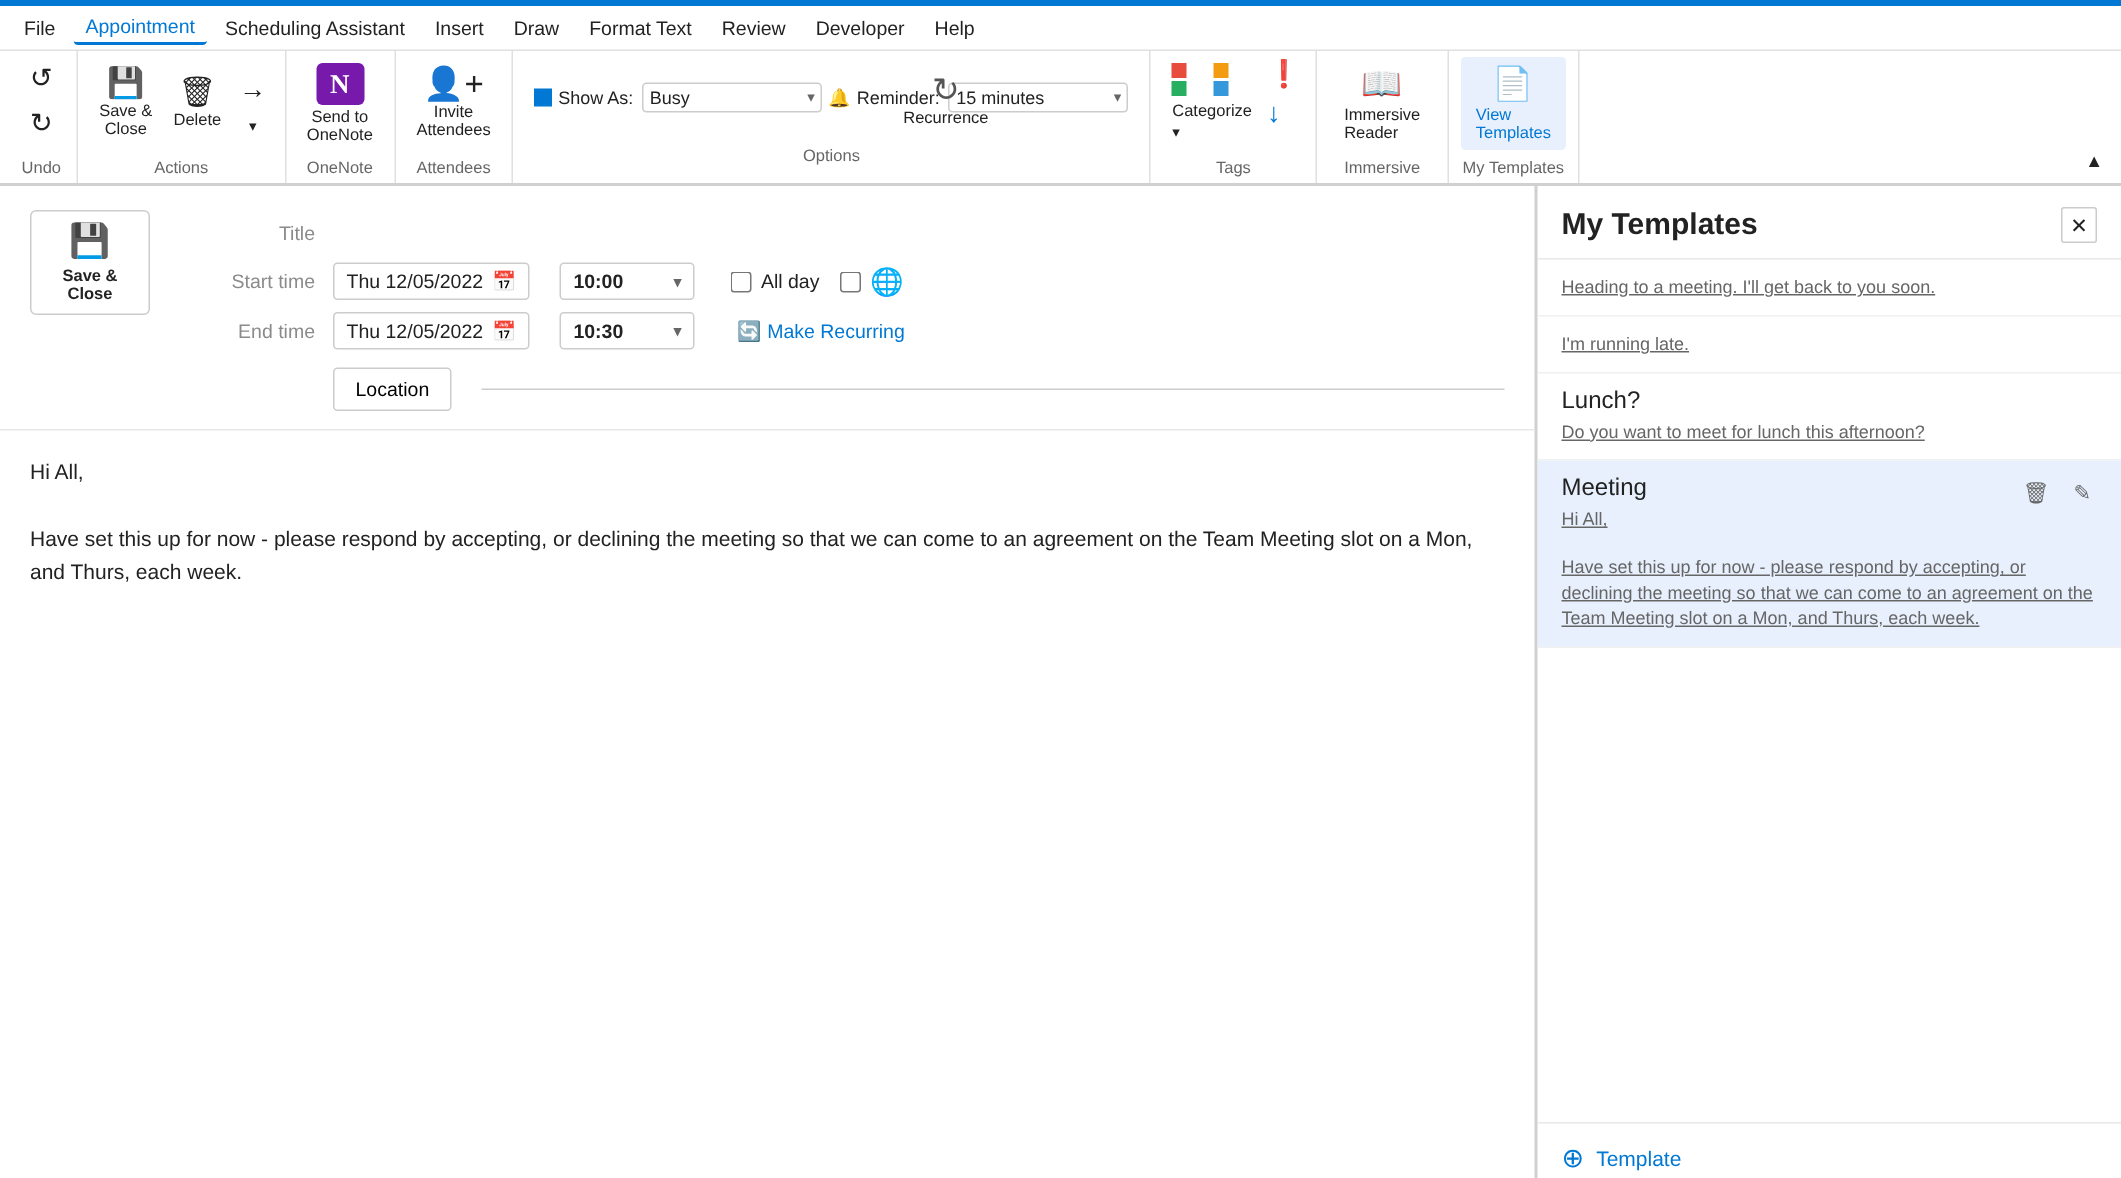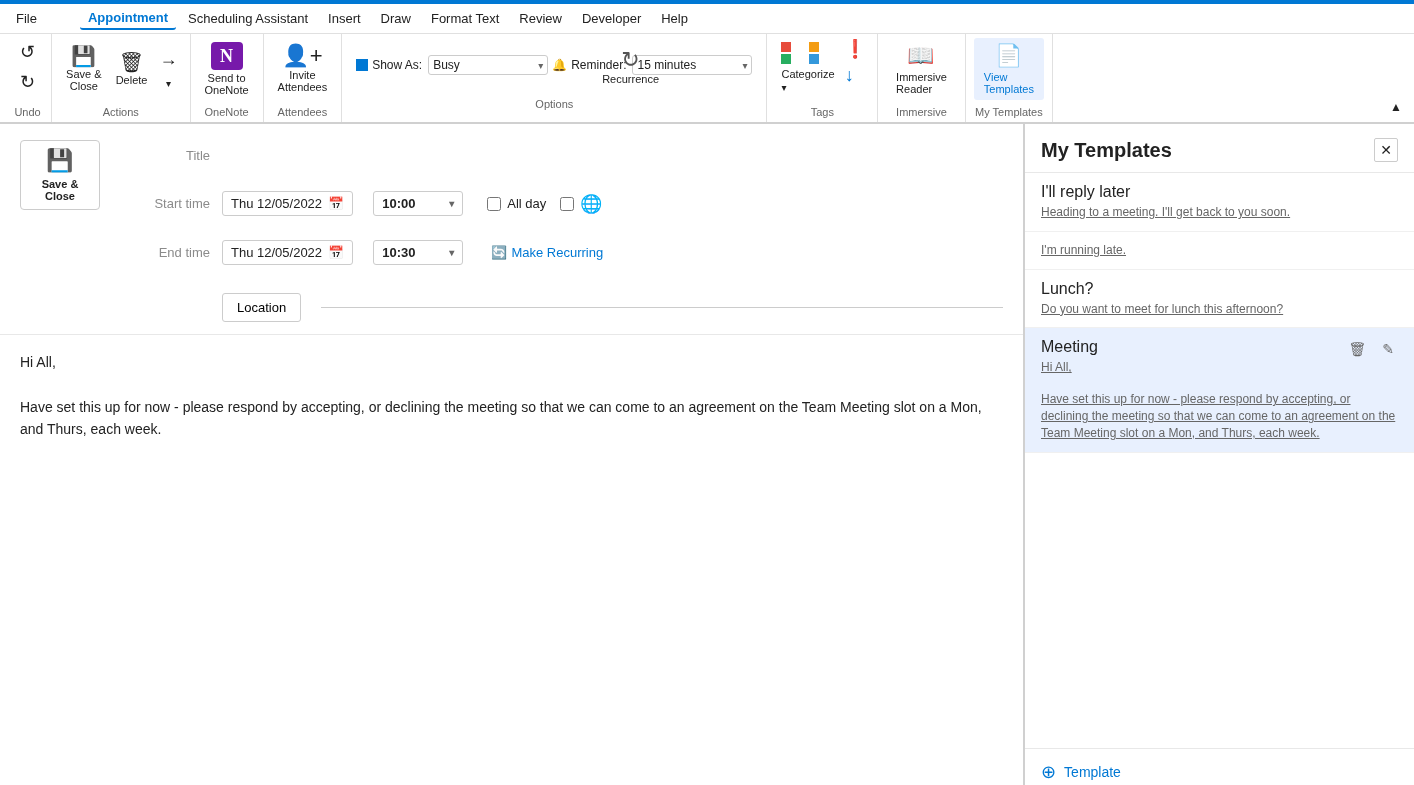--- a/index.html
+++ b/index.html
@@ -4,21 +4,21 @@
   <style>
     * { box-sizing: border-box; margin: 0; padding: 0; }
     body { font-family: 'Segoe UI', Arial, sans-serif; font-size: 13px; background: #f3f3f3; color: #222; width: 1414px; min-height: 785px; overflow: hidden; }
 
     
     .top-bar { height: 4px; background: #0078d4; width: 100%; }
 
     
     .menu-bar { display: flex; align-items: center; background: #fff; padding: 2px 8px; gap: 4px; border-bottom: 1px solid #e0e0e0; height: 30px; }
     .menu-item { padding: 3px 8px; font-size: 13px; cursor: pointer; border-radius: 3px; }
-    .menu-item.active { font-weight: 700; border-bottom: 2px solid #0078d4; color: #0078d4; margin-left: 31px; }
+    .menu-item.active { font-weight: 400; border-bottom: 2px solid #0078d4; color: #0078d4; }
     .ribbon-group { display: flex; flex-direction: column; align-items: center; padding: 0 8px; border-right: 1px solid #e0e0e0; position: relative; }
     .ribbon-group:last-child { border-right: none; }
     .ribbon-items { display: flex; align-items: flex-start; gap: 2px; flex: 1; }
     .ribbon-label { font-size: 11px; color: #666; text-align: center; padding: 2px 0 4px 0; width: 100%; }
     .ribbon-btn { display: flex; flex-direction: column; align-items: center; justify-content: center; padding: 4px 6px; cursor: pointer; border-radius: 3px; min-width: 44px; font-size: 11px; text-align: center; gap: 2px; height: 62px; }
     .ribbon-btn .icon { font-size: 20px; line-height: 1; }
     .ribbon-btn .btn-label { font-size: 11px; white-space: nowrap; }
     .ribbon-btn-small { display: flex; flex-direction: column; align-items: center; justify-content: center; padding: 2px 4px; cursor: pointer; border-radius: 3px; font-size: 11px; gap: 1px; }
     .undo-btn { display: flex; align-items: center; justify-content: center; padding: 3px 8px; cursor: pointer; font-size: 16px; border-radius: 3px; }
 
@@ -256,21 +256,21 @@
 <div class="main-area">
 
   <div class="left-pane">
 
     <div class="form-header">
       <div class="save-close-btn">
         <span class="icon" style="font-size:22px;">💾</span>
         <span class="btn-label">Save &amp;<br>Close</span>
       </div>
 
-      <div class="form-fields" style="display:flex;flex-direction:column;gap:16px;padding-top:4px;">
+      <div class="form-fields" style="display:flex;flex-direction:column;gap:0;padding-top:4px;">
 
         <div class="field-row" style="padding:4px 0 8px 0;">
           <span class="field-label">Title</span>
         </div>
 
         <div class="field-row" style="padding:4px 0;">
           <span class="field-label">Start time</span>
           <div class="date-input">
             <span>Thu 12/05/2022</span>
             <span class="cal-icon">📅</span>
@@ -321,21 +321,20 @@
 
   <div class="right-pane">
     <div class="right-pane-header">
       <span class="right-pane-title">My Templates</span>
       <div class="close-pane-btn">✕</div>
     </div>
 
     <div class="template-list">
 
       <div class="template-item">
-        <div class="template-title">I'll reply later</div>
         <div class="template-preview">Heading to a meeting. I'll get back to you soon.</div>
       </div>
 
       <div class="template-item">
         <div class="template-preview">I'm running late.</div>
       </div>
 
       <div class="template-item">
         <div class="template-title">Lunch?</div>
         <div class="template-preview">Do you want to meet for lunch this afternoon?</div>

